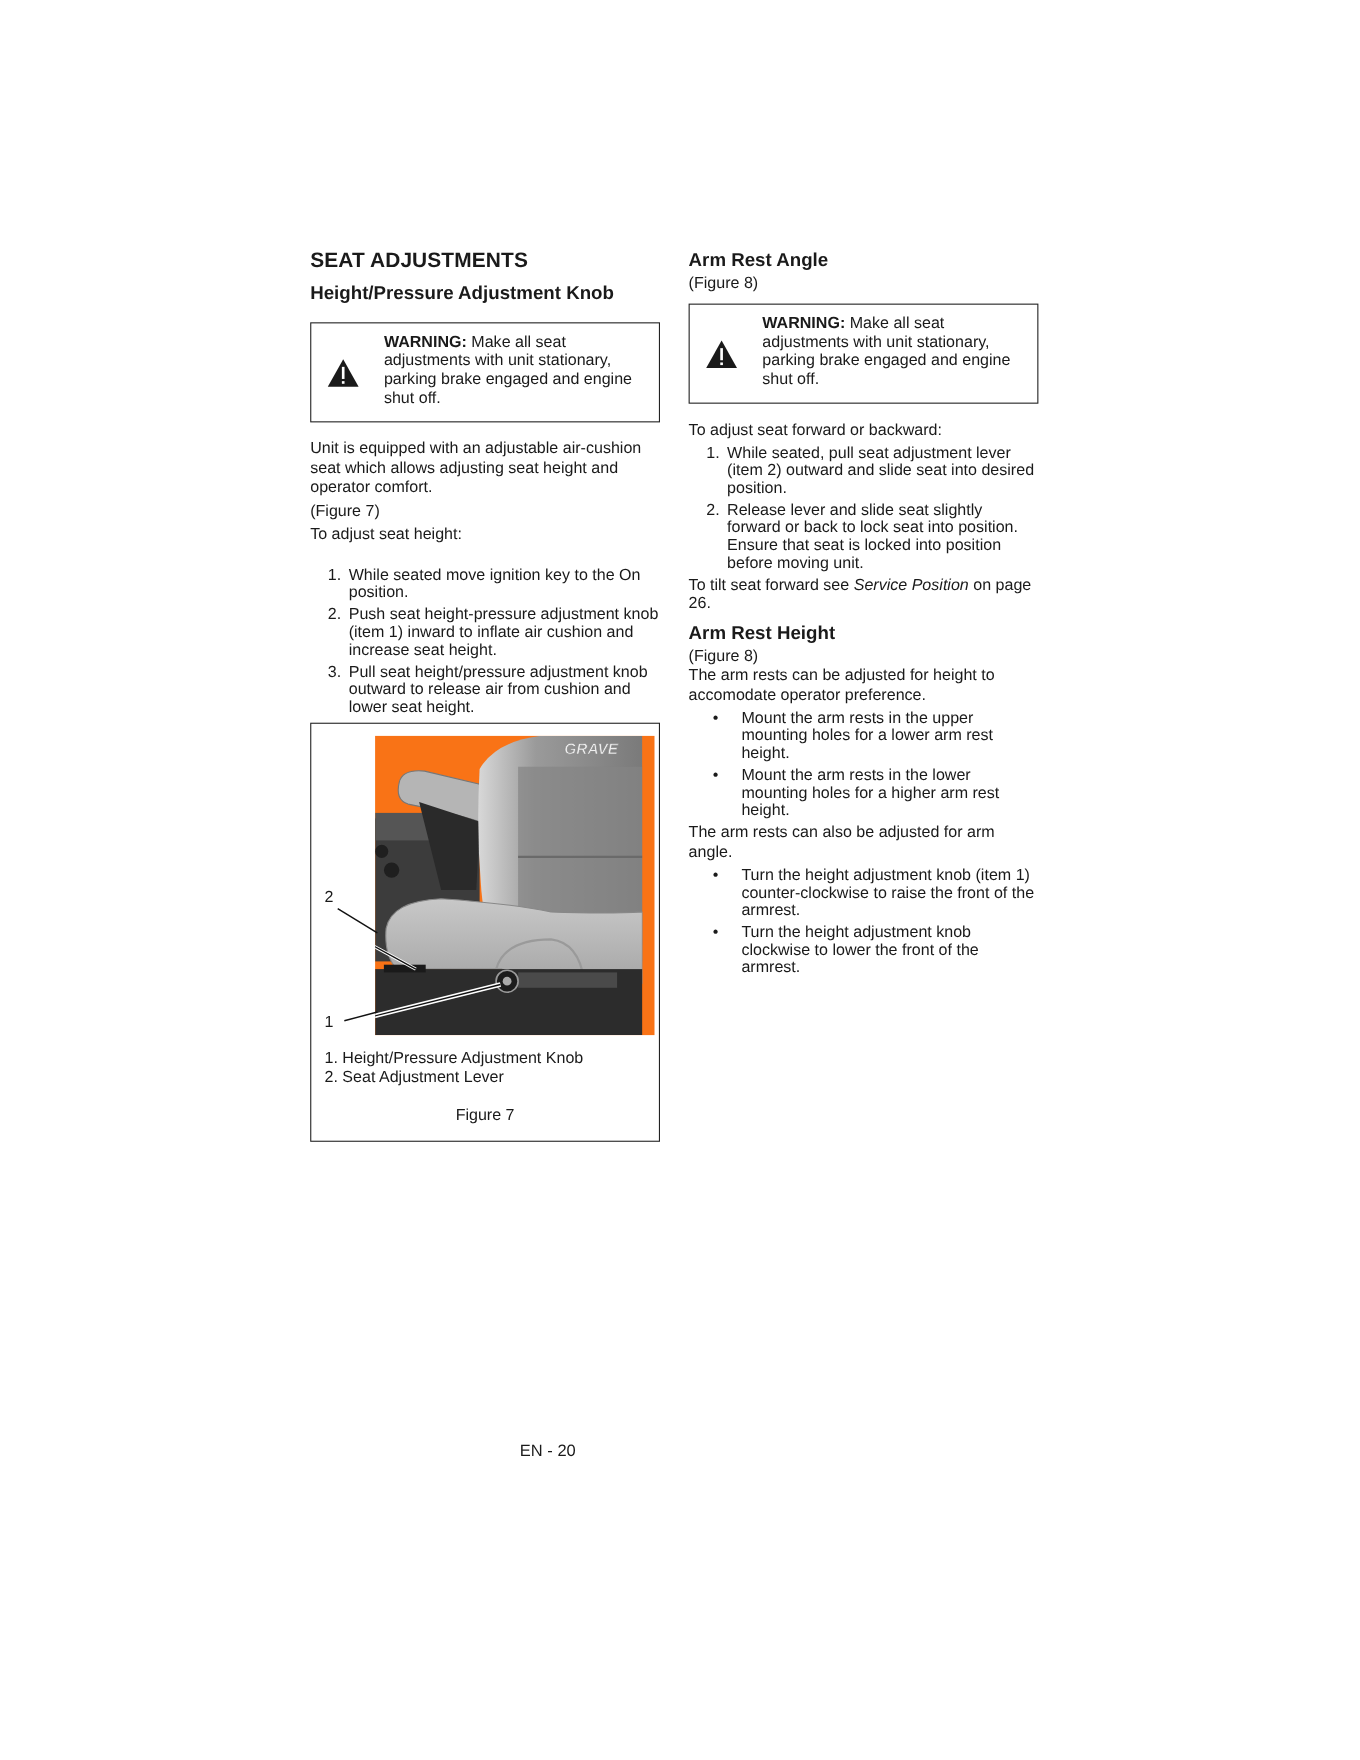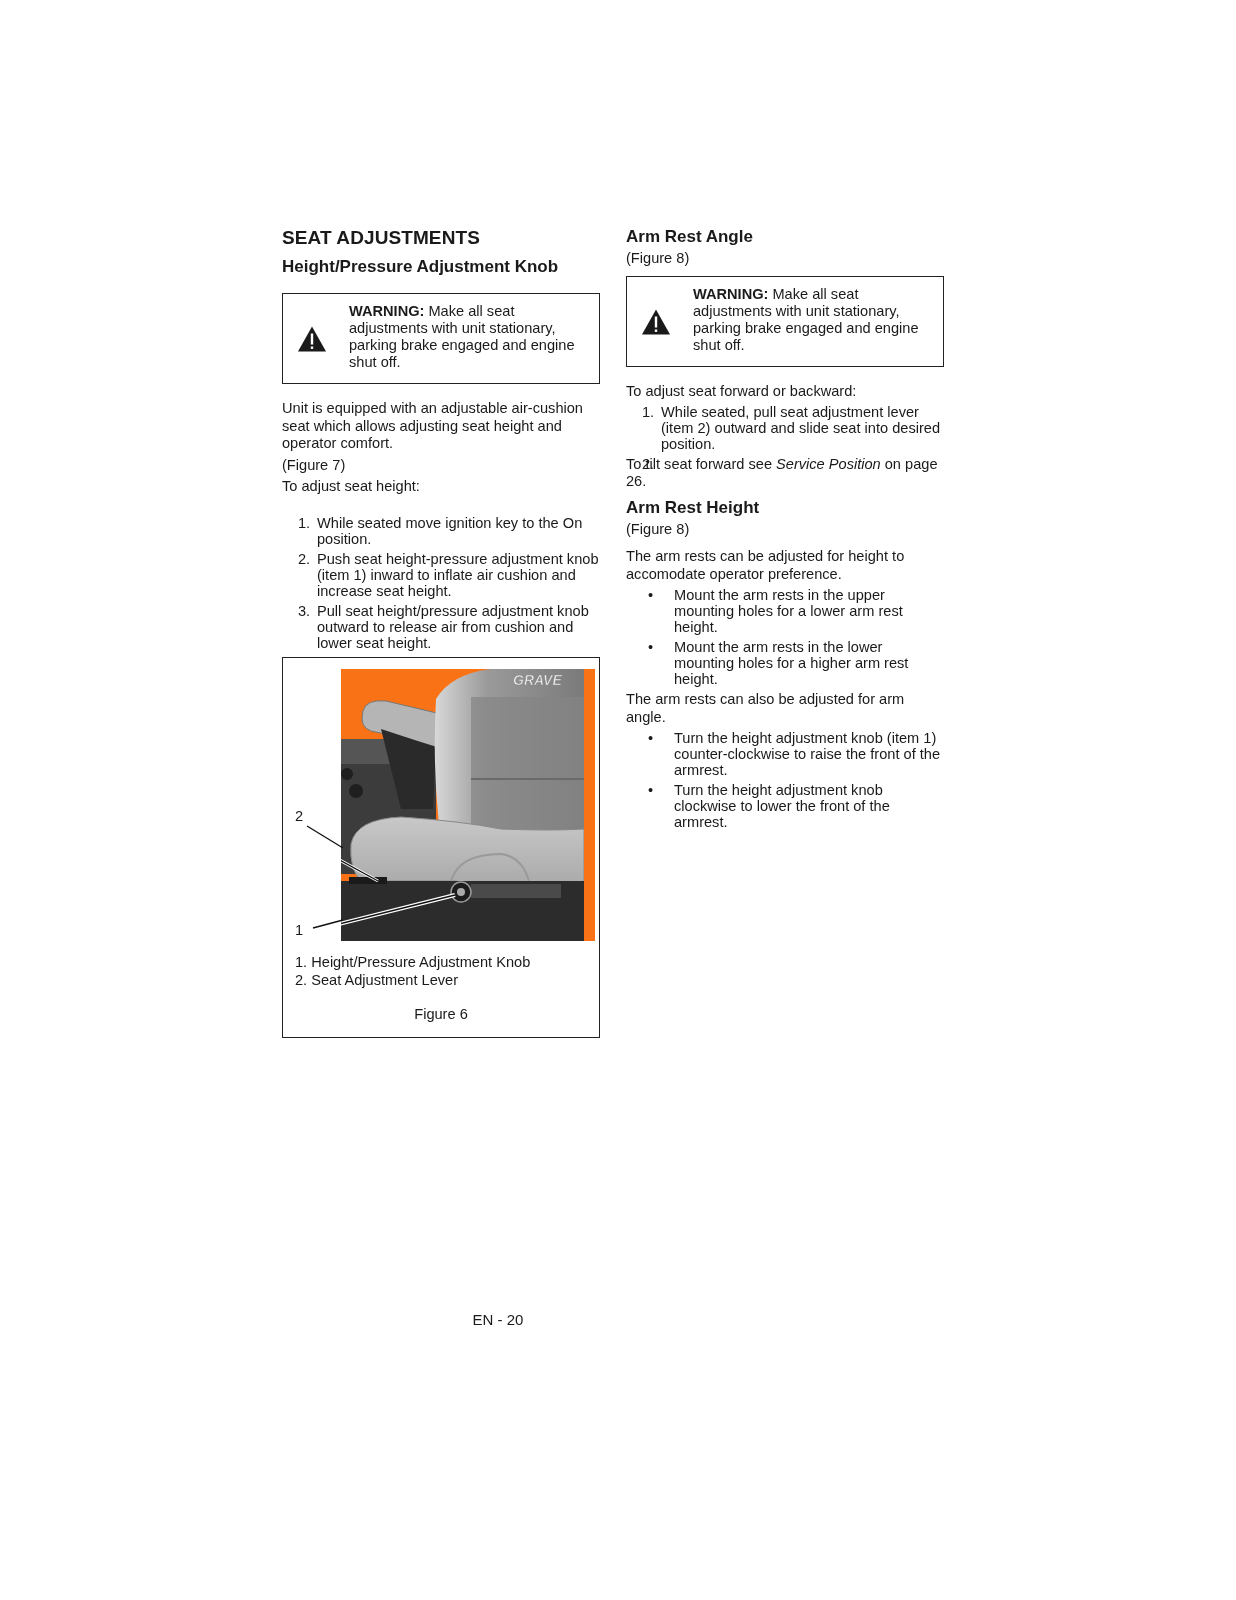--- a/index.html
+++ b/index.html
@@ -105,21 +105,21 @@
     <svg style="position:absolute;left:0;top:0;" width="70" height="290">
       <line x1="24" y1="168" x2="60" y2="190" stroke="#111" stroke-width="1.3"></line>
       <line x1="30" y1="270" x2="60" y2="262" stroke="#111" stroke-width="1.3"></line>
     </svg>
     <span class="callout-num" style="left:12px; top:150px;">2</span>
     <span class="callout-num" style="left:12px; top:264px;">1</span>
     <div class="legend">
       <div>1. Height/Pressure Adjustment Knob</div>
       <div>2. Seat Adjustment Lever</div>
     </div>
-    <div class="caption">Figure 6</div>
+    <div class="caption">Figure 7</div>
   </div>
 </div>
 
 <div class="col col-right">
   <h2 class="h2">Arm Rest Angle</h2>
   <p class="p" style="margin-top:2px;">(Figure 8)</p>
 
   <div class="warn" style="margin-top:9px; height:91px;">
     <svg class="tri" viewBox="0 0 30 27">
       <polygon points="15,1 29,26 1,26" fill="#1a1a1a"></polygon>
@@ -127,29 +127,29 @@
       <rect x="13.8" y="21" width="2.4" height="2.4" fill="#fff"></rect>
     </svg>
     <div class="txt">
       <b>WARNING:</b><span> Make all seat adjustments with unit stationary, parking brake engaged and engine shut off.</span>
     </div>
   </div>
 
   <p class="p" style="margin-top:16px; margin-bottom:4px;">To adjust seat forward or backward:</p>
   <ol class="steps">
     <li><span class="num">1.</span><span>While seated, pull seat adjustment lever (item 2) outward and slide seat into desired position.</span></li>
-    <li><span class="num">2.</span></li>
+    <li><span class="num">2.</span><span>Release lever and slide seat slightly forward or back to lock seat into position. Ensure that seat is locked into position before moving unit.</span></li>
   </ol>
   <p class="p" style="margin-top:0px;">
     <span>To tilt seat forward see </span><em>Service Position</em><span> on page 26.</span>
   </p>
 
   <h2 class="h2" style="margin-top:7px;">Arm Rest Height</h2>
   <p class="p" style="margin-top:2px;">(Figure 8)</p>
-  <p class="p" style="margin-top:10px; margin-bottom:4px; line-height:17.5px;">The arm rests can be adjusted for height to accomodate operator preference.</p>
+  <p class="p" style="margin-top:0; margin-bottom:4px; line-height:17.5px;">The arm rests can be adjusted for height to accomodate operator preference.</p>
 
   <ul class="bul">
     <li><span class="dot">•</span><span>Mount the arm rests in the upper mounting holes for a lower arm rest height.</span></li>
     <li><span class="dot">•</span><span>Mount the arm rests in the lower mounting holes for a higher arm rest height.</span></li>
   </ul>
 
   <p class="p" style="margin-top:0px; margin-bottom:4px; line-height:17.5px;">The arm rests can also be adjusted for arm angle.</p>
 
   <ul class="bul">
     <li><span class="dot">•</span><span>Turn the height adjustment knob (item 1) counter-clockwise to raise the front of the armrest.</span></li>

